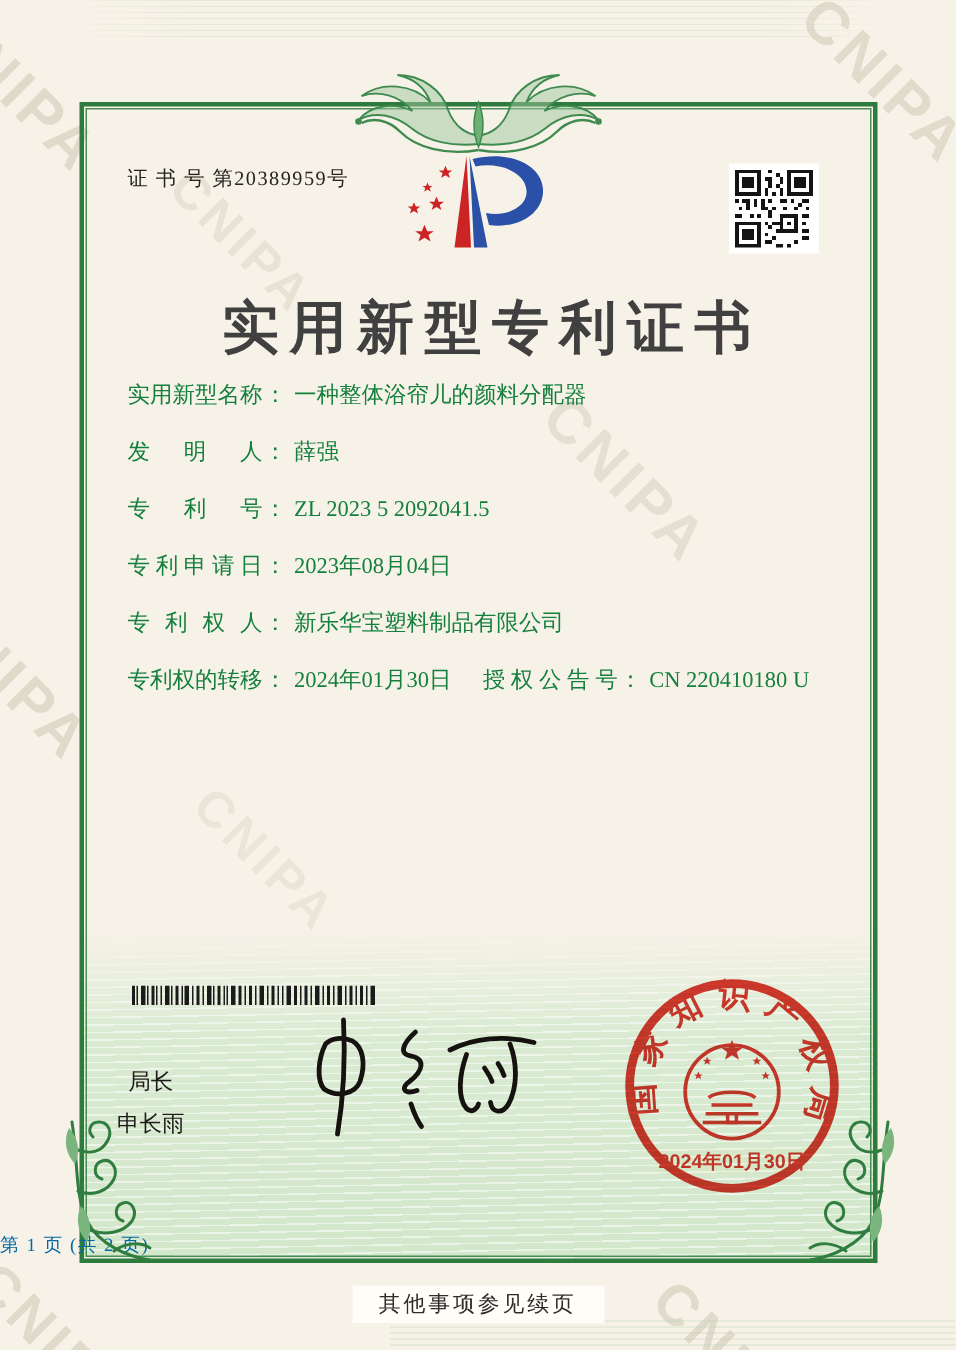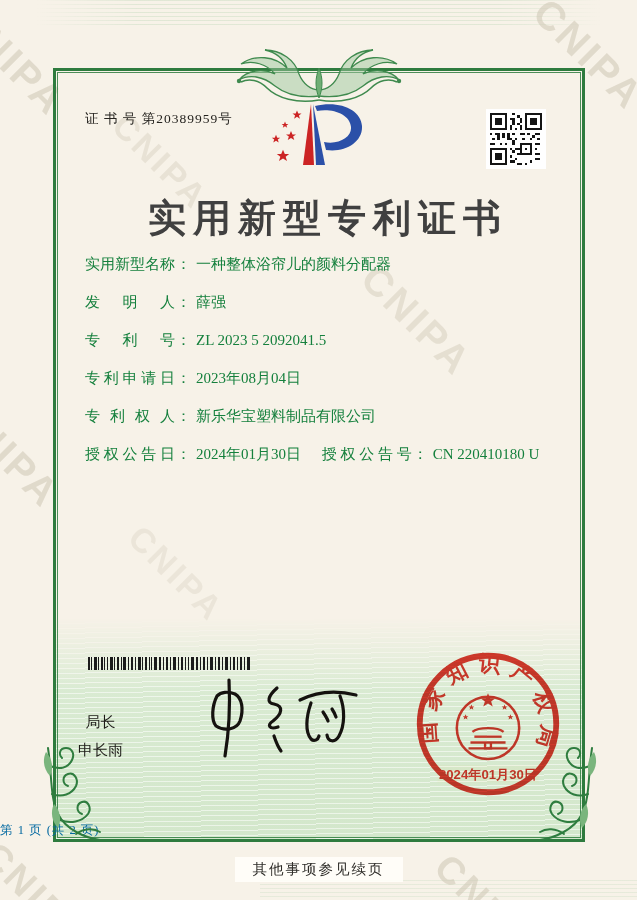--- a/index.html
+++ b/index.html
@@ -191,21 +191,21 @@
       <span class="flabel">专利号</span><span class="colon">：</span><span>ZL 2023 5 2092041.5</span>
     </div>
     <div class="frow">
       <span class="flabel">专利申请日</span><span class="colon">：</span><span>2023年08月04日</span>
     </div>
     <div class="frow">
       <span class="flabel">专利权人</span><span class="colon">：</span><span>新乐华宝塑料制品有限公司</span>
     </div>
     <div class="frow">
       <span class="fpair1">
-        <span class="flabel">授权公告日</span><span class="colon">：</span><span>2024年01月30日</span>
+        <span class="flabel">专利权的转移</span><span class="colon">：</span><span>2024年01月30日</span>
       </span>
       <span>
         <span class="flabel">授权公告号</span><span class="colon">：</span><span>CN 220410180 U</span>
       </span>
     </div>
   </div>
 
   <div class="abs body-text z4">
   </div>
 

